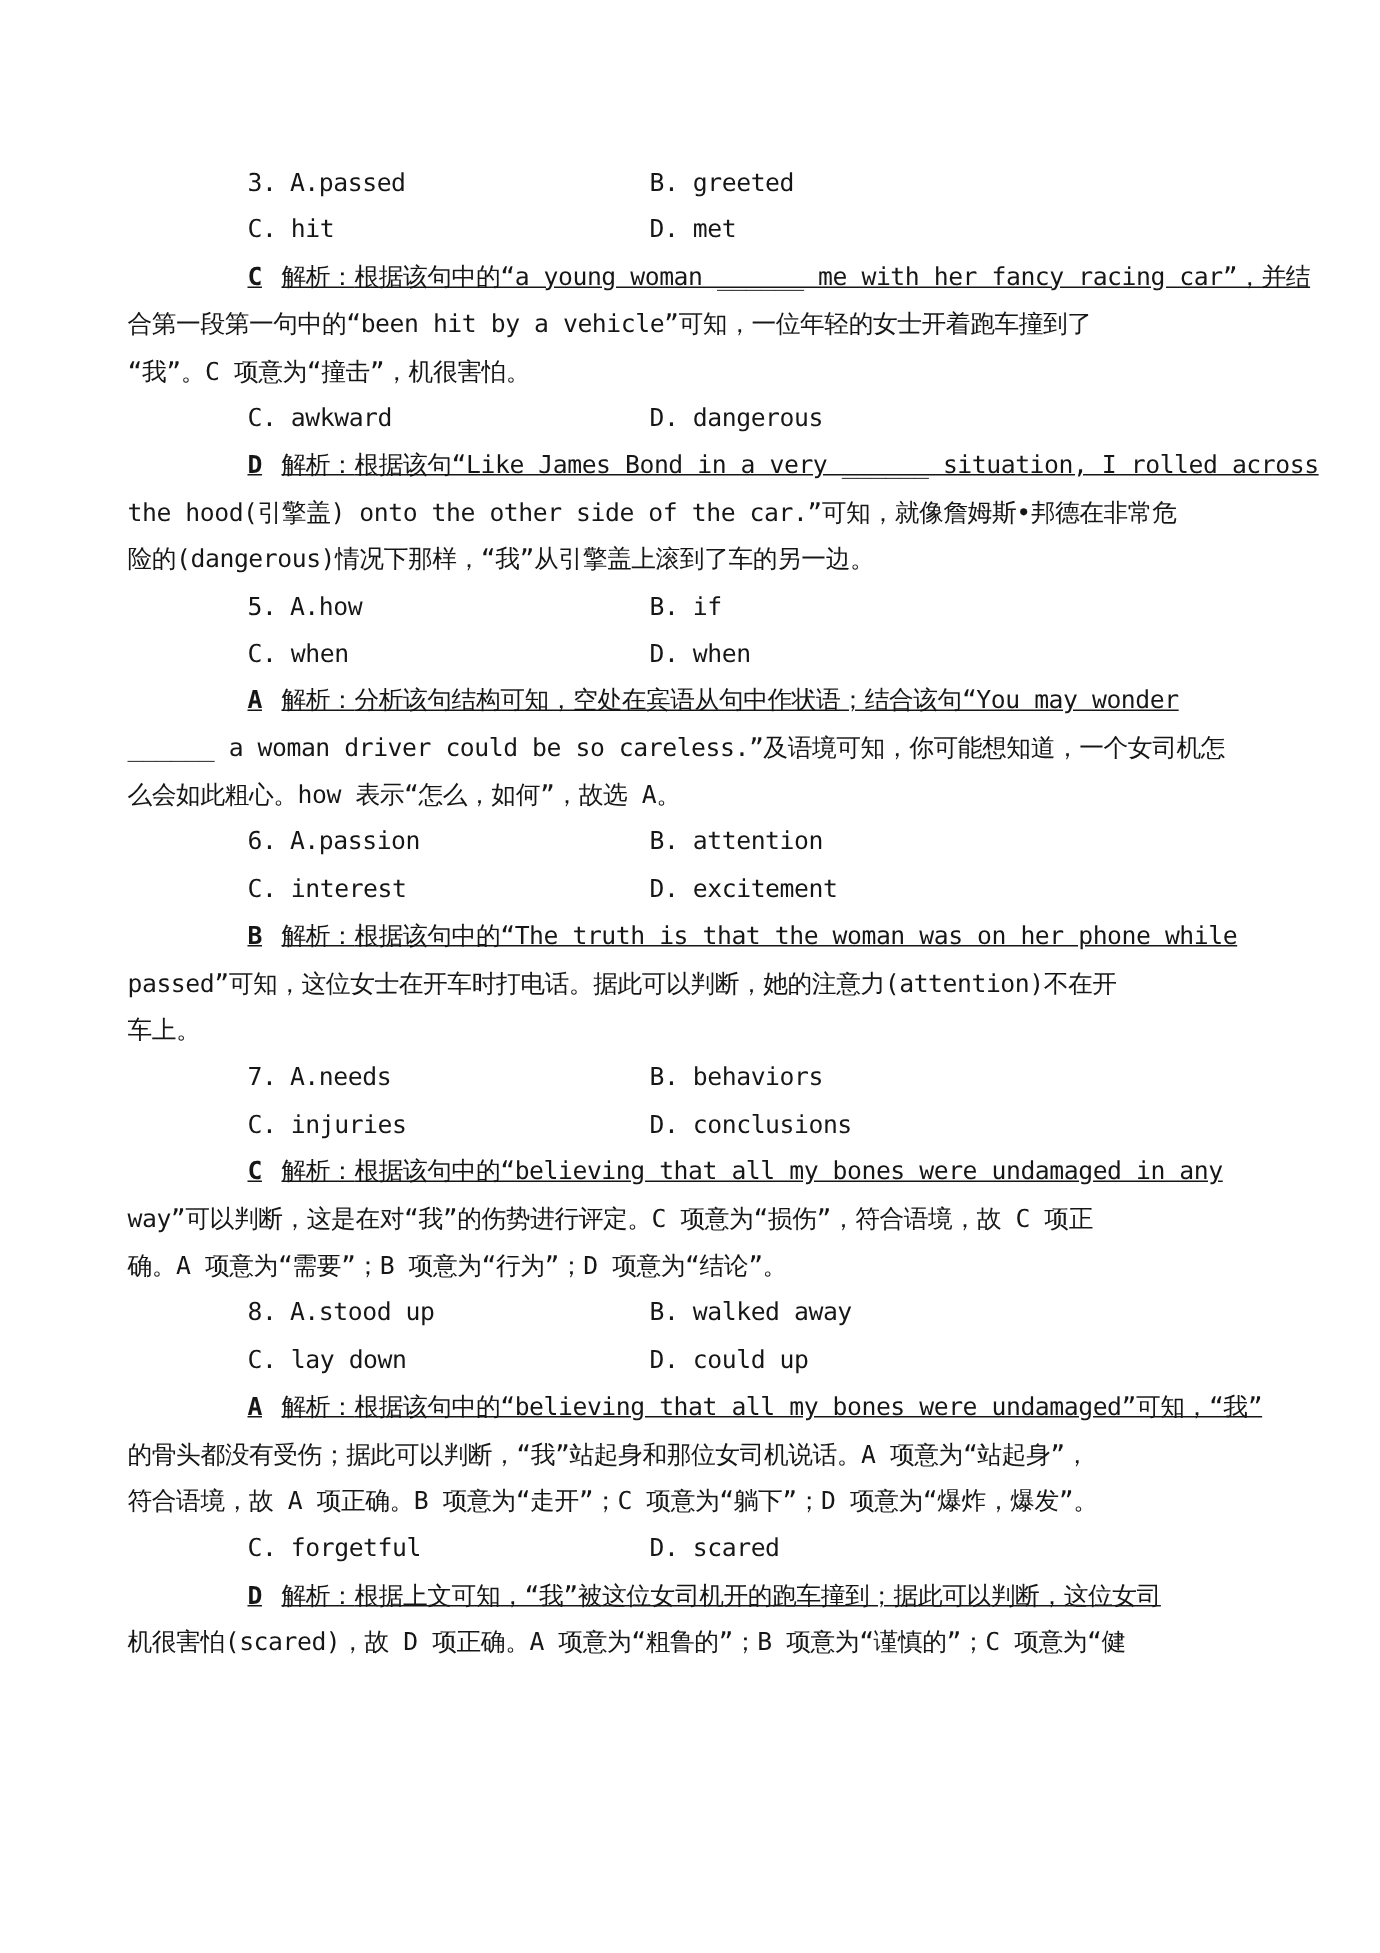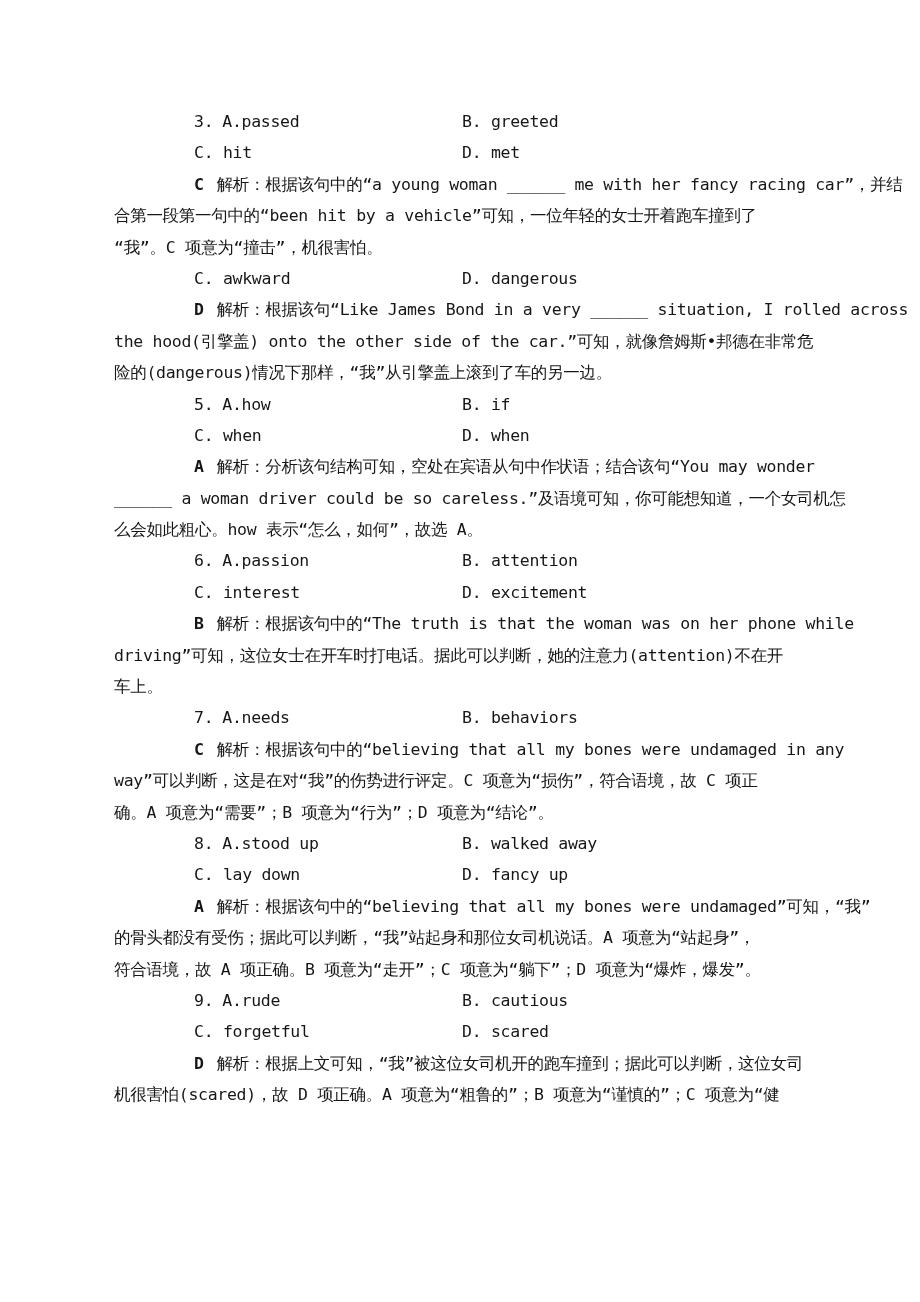--- a/index.html
+++ b/index.html
@@ -24,25 +24,24 @@
   .content {
     position: absolute;
     top: 106px;
     left: 85px;
     width: 800px;
   }
   .row {
     line-height: 31.4px;
     height: 31.4px;
     white-space: nowrap;
-    margin-left: 29px;
   }
   .opts { padding-left: 80px; }
   .colL { display: inline-block; width: 268px; }
-  .exp.first { padding-left: 80px; }
+  .exp.first { padding-left: 80px; text-decoration: underline; }
   .exp b {
     font-weight: bold;
     margin-right: 13px;
   }
   .qnum { margin-right: 9px; }
 </style>
 </head>
 <body>
 
 <div class="page">
@@ -90,53 +89,53 @@
     <section>
       <div class="row opts">
         <span class="colL"><span class="qnum">6.</span><span>A.passion</span></span><span>B. attention</span>
       </div>
       <div class="row opts">
         <span class="colL"><span>C. interest</span></span><span>D. excitement</span>
       </div>
       <div class="row exp first">
         <b>B</b><span>解析：</span><span>根据该句中的“The truth is that the woman was on her phone while</span>
       </div>
-      <div class="row exp">driving”可知，这位女士在开车时打电话。据此可以判断，她的注意力(attention)不在开</div>
+      <div class="row exp">passed”可知，这位女士在开车时打电话。据此可以判断，她的注意力(attention)不在开</div>
       <div class="row exp">车上。</div>
     </section>
 
     <section>
       <div class="row opts">
         <span class="colL"><span class="qnum">7.</span><span>A.needs</span></span><span>B. behaviors</span>
+      </div>
+      <div class="row opts">
+        <span class="colL"><span>C. injuries</span></span><span>D. conclusions</span>
       </div>
       <div class="row exp first">
         <b>C</b><span>解析：</span><span>根据该句中的“believing that all my bones were undamaged in any</span>
       </div>
       <div class="row exp">way”可以判断，这是在对“我”的伤势进行评定。C 项意为“损伤”，符合语境，故 C 项正</div>
       <div class="row exp">确。A 项意为“需要”；B 项意为“行为”；D 项意为“结论”。</div>
     </section>
 
     <section>
       <div class="row opts">
         <span class="colL"><span class="qnum">8.</span><span>A.stood up</span></span><span>B. walked away</span>
       </div>
       <div class="row opts">
-        <span class="colL"><span>C. lay down</span></span><span>D. fancy up</span>
+        <span class="colL"><span>C. lay down</span></span><span>D. could up</span>
       </div>
       <div class="row exp first">
         <b>A</b><span>解析：</span><span>根据该句中的“believing that all my bones were undamaged”可知，“我”</span>
       </div>
       <div class="row exp">的骨头都没有受伤；据此可以判断，“我”站起身和那位女司机说话。A 项意为“站起身”，</div>
       <div class="row exp">符合语境，故 A 项正确。B 项意为“走开”；C 项意为“躺下”；D 项意为“爆炸，爆发”。</div>
     </section>
 
     <section>
-      <div class="row opts">
-        <span class="colL"><span class="qnum">9.</span><span>A.rude</span></span><span>B. cautious</span>
-      </div>
       <div class="row opts">
         <span class="colL"><span>C. forgetful</span></span><span>D. scared</span>
       </div>
       <div class="row exp first">
         <b>D</b><span>解析：</span><span>根据上文可知，“我”被这位女司机开的跑车撞到；据此可以判断，这位女司</span>
       </div>
       <div class="row exp">机很害怕(scared)，故 D 项正确。A 项意为“粗鲁的”；B 项意为“谨慎的”；C 项意为“健</div>
     </section>
 
   </div>

